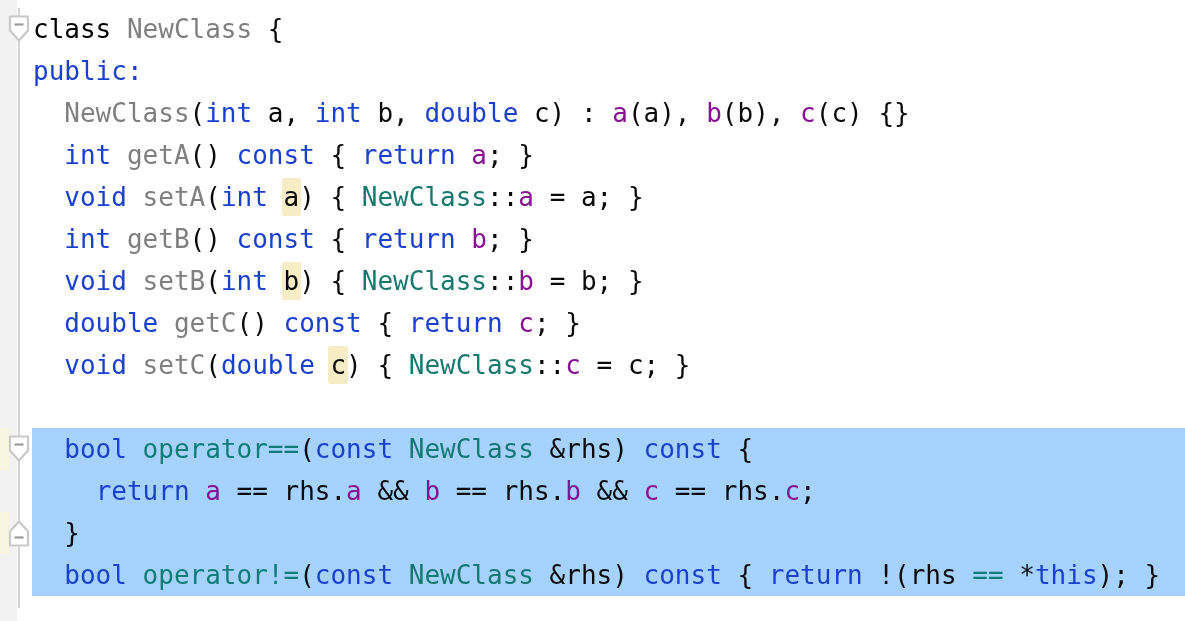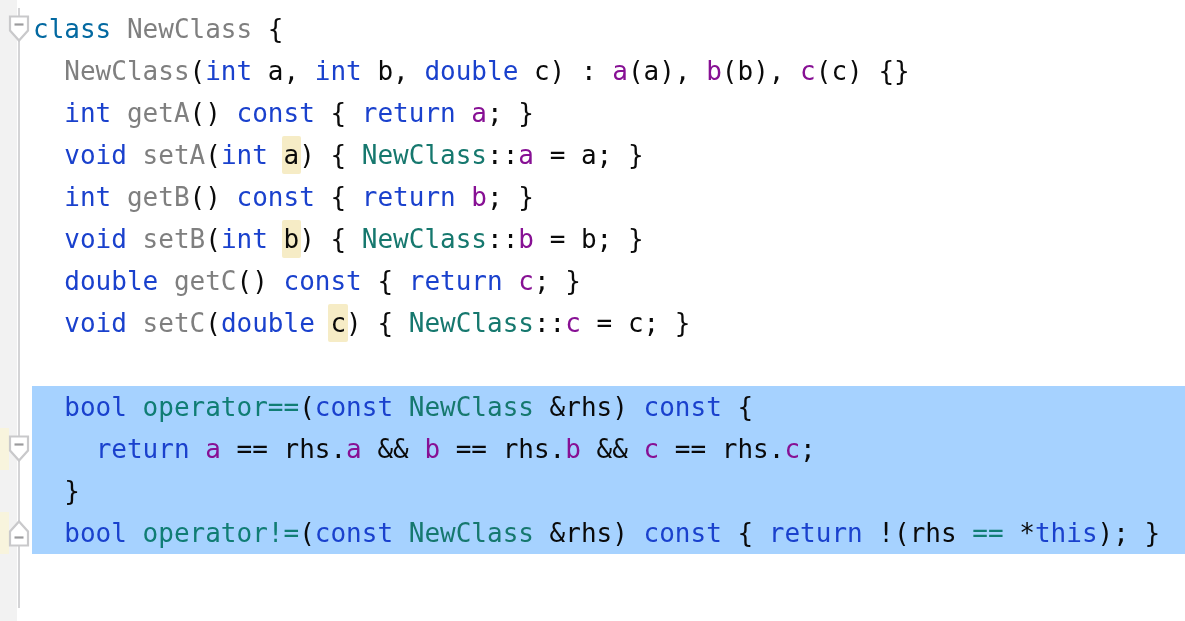--- a/index.html
+++ b/index.html
@@ -47,21 +47,22 @@
         <path d="M8.5 10.5 H17.5" stroke="#9b9b9d" stroke-width="2.2"></path>
       </svg></div>
     <div class="ficon" style="top: 518px;"><svg width="26" height="30" viewBox="0 0 26 30">
         <path d="M4 27.5 H22 V13.5 L13 3.5 L4 13.5 Z" fill="#ffffff" stroke="#c9c9cb" stroke-width="2.2"></path>
         <path d="M8.5 19.5 H17.5" stroke="#9b9b9d" stroke-width="2.2"></path>
       </svg></div>
   </div>
 
 <div class="code">
 
-<div class="line"><span style="color: #0369a1;">class</span><span style="color: rgb(10, 10, 10);"> </span><span style="color: rgb(127, 127, 127);">NewClass</span><span style="color: rgb(10, 10, 10);"> {</span></div>
+<div class="line"><span style="color: #000000;">class</span><span style="color: rgb(10, 10, 10);"> </span><span style="color: rgb(127, 127, 127);">NewClass</span><span style="color: rgb(10, 10, 10);"> {</span></div>
+    <div class="line"><span style="color: rgb(26, 65, 205);">public:</span></div>
     <div class="line"><span style="color: rgb(10, 10, 10);">  </span><span style="color: rgb(127, 127, 127);">NewClass</span><span style="color: rgb(10, 10, 10);">(</span><span style="color: rgb(26, 65, 205);">int</span><span style="color: rgb(10, 10, 10);"> a, </span><span style="color: rgb(26, 65, 205);">int</span><span style="color: rgb(10, 10, 10);"> b, </span><span style="color: rgb(26, 65, 205);">double</span><span style="color: rgb(10, 10, 10);"> c) : </span><span style="color: rgb(135, 16, 148);">a</span><span style="color: rgb(10, 10, 10);">(a), </span><span style="color: rgb(135, 16, 148);">b</span><span style="color: rgb(10, 10, 10);">(b), </span><span style="color: rgb(135, 16, 148);">c</span><span style="color: rgb(10, 10, 10);">(c) {}</span></div>
     <div class="line"><span style="color: rgb(10, 10, 10);">  </span><span style="color: rgb(26, 65, 205);">int</span><span style="color: rgb(10, 10, 10);"> </span><span style="color: rgb(127, 127, 127);">getA</span><span style="color: rgb(10, 10, 10);">() </span><span style="color: rgb(26, 65, 205);">const</span><span style="color: rgb(10, 10, 10);"> { </span><span style="color: rgb(26, 65, 205);">return</span><span style="color: rgb(10, 10, 10);"> </span><span style="color: rgb(135, 16, 148);">a</span><span style="color: rgb(10, 10, 10);">; }</span></div>
     <div class="line"><span style="color: rgb(10, 10, 10);">  </span><span style="color: rgb(26, 65, 205);">void</span><span style="color: rgb(10, 10, 10);"> </span><span style="color: rgb(127, 127, 127);">setA</span><span style="color: rgb(10, 10, 10);">(</span><span style="color: rgb(26, 65, 205);">int</span><span style="color: rgb(10, 10, 10);"> </span><span class="hl" style="color: rgb(10, 10, 10);">a</span><span style="color: rgb(10, 10, 10);">) { </span><span style="color: rgb(22, 120, 110);">NewClass</span><span style="color: rgb(10, 10, 10);">::</span><span style="color: rgb(135, 16, 148);">a</span><span style="color: rgb(10, 10, 10);"> = a; }</span></div>
     <div class="line"><span style="color: rgb(10, 10, 10);">  </span><span style="color: rgb(26, 65, 205);">int</span><span style="color: rgb(10, 10, 10);"> </span><span style="color: rgb(127, 127, 127);">getB</span><span style="color: rgb(10, 10, 10);">() </span><span style="color: rgb(26, 65, 205);">const</span><span style="color: rgb(10, 10, 10);"> { </span><span style="color: rgb(26, 65, 205);">return</span><span style="color: rgb(10, 10, 10);"> </span><span style="color: rgb(135, 16, 148);">b</span><span style="color: rgb(10, 10, 10);">; }</span></div>
     <div class="line"><span style="color: rgb(10, 10, 10);">  </span><span style="color: rgb(26, 65, 205);">void</span><span style="color: rgb(10, 10, 10);"> </span><span style="color: rgb(127, 127, 127);">setB</span><span style="color: rgb(10, 10, 10);">(</span><span style="color: rgb(26, 65, 205);">int</span><span style="color: rgb(10, 10, 10);"> </span><span class="hl" style="color: rgb(10, 10, 10);">b</span><span style="color: rgb(10, 10, 10);">) { </span><span style="color: rgb(22, 120, 110);">NewClass</span><span style="color: rgb(10, 10, 10);">::</span><span style="color: rgb(135, 16, 148);">b</span><span style="color: rgb(10, 10, 10);"> = b; }</span></div>
     <div class="line"><span style="color: rgb(10, 10, 10);">  </span><span style="color: rgb(26, 65, 205);">double</span><span style="color: rgb(10, 10, 10);"> </span><span style="color: rgb(127, 127, 127);">getC</span><span style="color: rgb(10, 10, 10);">() </span><span style="color: rgb(26, 65, 205);">const</span><span style="color: rgb(10, 10, 10);"> { </span><span style="color: rgb(26, 65, 205);">return</span><span style="color: rgb(10, 10, 10);"> </span><span style="color: rgb(135, 16, 148);">c</span><span style="color: rgb(10, 10, 10);">; }</span></div>
     <div class="line"><span style="color: rgb(10, 10, 10);">  </span><span style="color: rgb(26, 65, 205);">void</span><span style="color: rgb(10, 10, 10);"> </span><span style="color: rgb(127, 127, 127);">setC</span><span style="color: rgb(10, 10, 10);">(</span><span style="color: rgb(26, 65, 205);">double</span><span style="color: rgb(10, 10, 10);"> </span><span class="hl" style="color: rgb(10, 10, 10);">c</span><span style="color: rgb(10, 10, 10);">) { </span><span style="color: rgb(22, 120, 110);">NewClass</span><span style="color: rgb(10, 10, 10);">::</span><span style="color: rgb(135, 16, 148);">c</span><span style="color: rgb(10, 10, 10);"> = c; }</span></div>
     <div class="line"></div>
     <div class="line selected"><span style="color: rgb(10, 10, 10);">  </span><span style="color: rgb(26, 65, 205);">bool</span><span style="color: rgb(10, 10, 10);"> </span><span style="color: rgb(16, 125, 116);">operator==</span><span style="color: rgb(10, 10, 10);">(</span><span style="color: rgb(26, 65, 205);">const</span><span style="color: rgb(10, 10, 10);"> </span><span style="color: rgb(22, 120, 110);">NewClass</span><span style="color: rgb(10, 10, 10);"> &amp;rhs) </span><span style="color: rgb(26, 65, 205);">const</span><span style="color: rgb(10, 10, 10);"> {</span></div>
     <div class="line selected"><span style="color: rgb(10, 10, 10);">    </span><span style="color: rgb(26, 65, 205);">return</span><span style="color: rgb(10, 10, 10);"> </span><span style="color: rgb(135, 16, 148);">a</span><span style="color: rgb(10, 10, 10);"> == rhs.</span><span style="color: rgb(135, 16, 148);">a</span><span style="color: rgb(10, 10, 10);"> &amp;&amp; </span><span style="color: rgb(135, 16, 148);">b</span><span style="color: rgb(10, 10, 10);"> == rhs.</span><span style="color: rgb(135, 16, 148);">b</span><span style="color: rgb(10, 10, 10);"> &amp;&amp; </span><span style="color: rgb(135, 16, 148);">c</span><span style="color: rgb(10, 10, 10);"> == rhs.</span><span style="color: rgb(135, 16, 148);">c</span><span style="color: rgb(10, 10, 10);">;</span></div>

